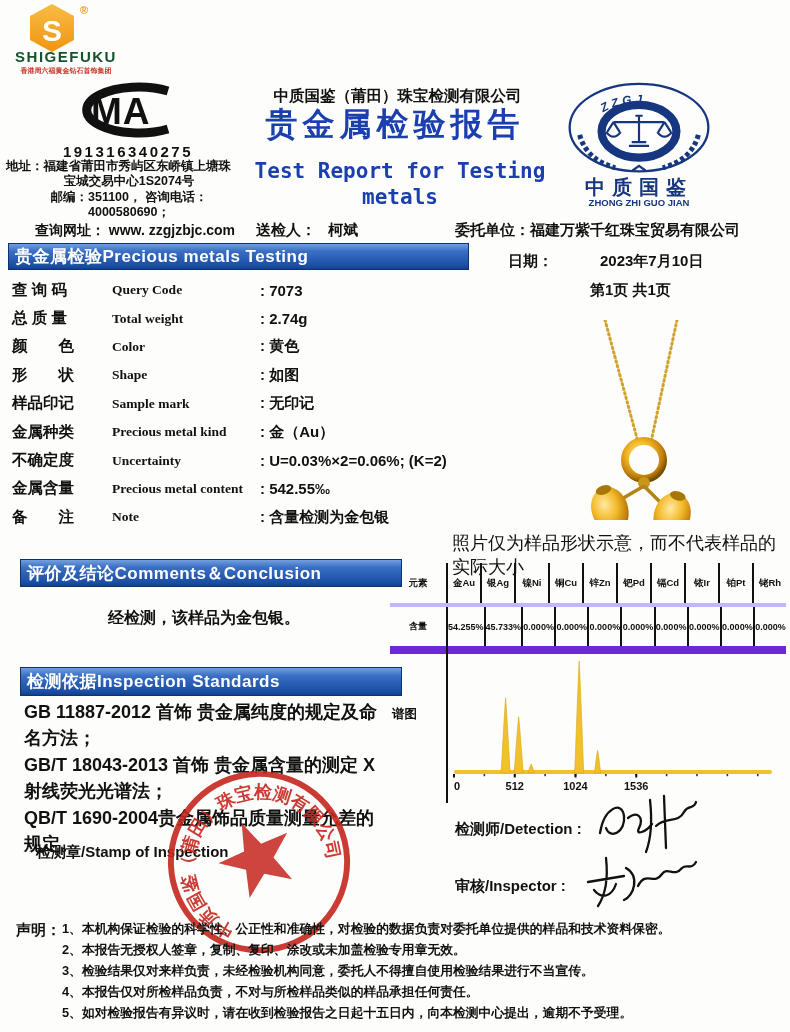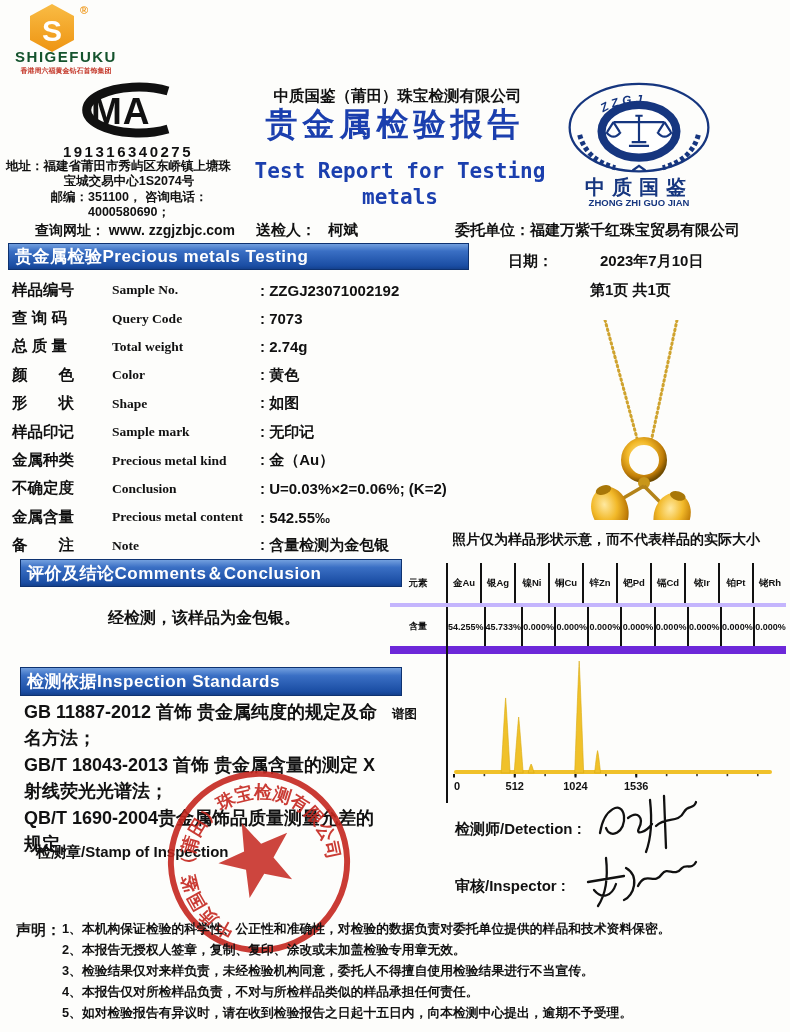--- a/index.html
+++ b/index.html
@@ -27,21 +27,21 @@
   .emblem-cn{left:568px;top:174px;width:142px;text-align:center;color:#16367f;font-weight:bold;
              font-size:20px;letter-spacing:7px;}
   .emblem-en{left:568px;top:197px;width:142px;text-align:center;color:#16367f;font-weight:bold;font-size:9.5px;}
   .hline{font-size:15px;font-weight:bold;white-space:nowrap;}
   
   #fields{left:12px;top:276px;width:450px;}
   .frow{display:flex;height:28.4px;align-items:center;}
   .fcn{width:100px;font-weight:bold;font-size:15.5px;white-space:nowrap;}
   .fen{width:148px;font-weight:bold;font-size:13.5px;font-family:"Liberation Serif",serif;white-space:nowrap;}
   .fval{font-weight:bold;font-size:15px;white-space:nowrap;}
-  .caption{left:452px;top:531px;width:338px;font-size:14px;font-weight:bold;}
+  .caption{left:452px;top:531px;width:338px;font-size:18px;font-weight:normal;}
   .conclusion{left:28px;top:608px;width:352px;text-align:center;font-size:16px;font-weight:bold;}
   
   #standards{left:24px;top:700px;width:364px;font-size:18px;font-weight:bold;line-height:1.42;}
   #standards p{margin:0 0 2px 0;}
   
   #etable{left:390px;top:563px;width:396px;}
   .erow{display:flex;}
   .ecell{flex:1;text-align:center;font-weight:bold;border-left:2px solid #111;
          display:flex;align-items:center;justify-content:center;}
   .elabel{width:56px;flex:none;border-left:none;font-size:13px;}
@@ -127,25 +127,20 @@
   <div class="abs hline" style="left:455px;top:221px">
     <span>委托单位：</span><span>福建万紫千红珠宝贸易有限公司</span>
   </div>
   <div class="abs hline" style="left:508px;top:252px">日期：</div>
   <div class="abs hline" style="left:600px;top:252px">2023年7月10日</div>
   <div class="abs hline" style="left:590px;top:281px">第1页 共1页</div>
 
   <div class="bar" style="left:8px;top:243px;width:447px;height:27px">贵金属检验Precious metals Testing</div>
   <div class="abs" id="fields">
       <div class="frow">
-        <div class="fcn">样品编号</div>
-        <div class="fen">Sample No.</div>
-        <div class="fval">: ZZGJ23071002192</div>
-      </div>
-      <div class="frow">
         <div class="fcn">查 询 码</div>
         <div class="fen">Query Code</div>
         <div class="fval">: 7073</div>
       </div>
       <div class="frow">
         <div class="fcn">总 质 量</div>
         <div class="fen">Total weight</div>
         <div class="fval">: 2.74g</div>
       </div>
       <div class="frow">
@@ -163,21 +158,21 @@
         <div class="fen">Sample mark</div>
         <div class="fval">: 无印记</div>
       </div>
       <div class="frow">
         <div class="fcn">金属种类</div>
         <div class="fen">Precious metal kind</div>
         <div class="fval">: 金（Au）</div>
       </div>
       <div class="frow">
         <div class="fcn">不确定度</div>
-        <div class="fen">Conclusion</div>
+        <div class="fen">Uncertainty</div>
         <div class="fval">: U=0.03%×2=0.06%;  (K=2)</div>
       </div>
       <div class="frow">
         <div class="fcn">金属含量</div>
         <div class="fen">Precious metal content</div>
         <div class="fval">: 542.55‰</div>
       </div>
       <div class="frow">
         <div class="fcn">备　　注</div>
         <div class="fen">Note</div>

